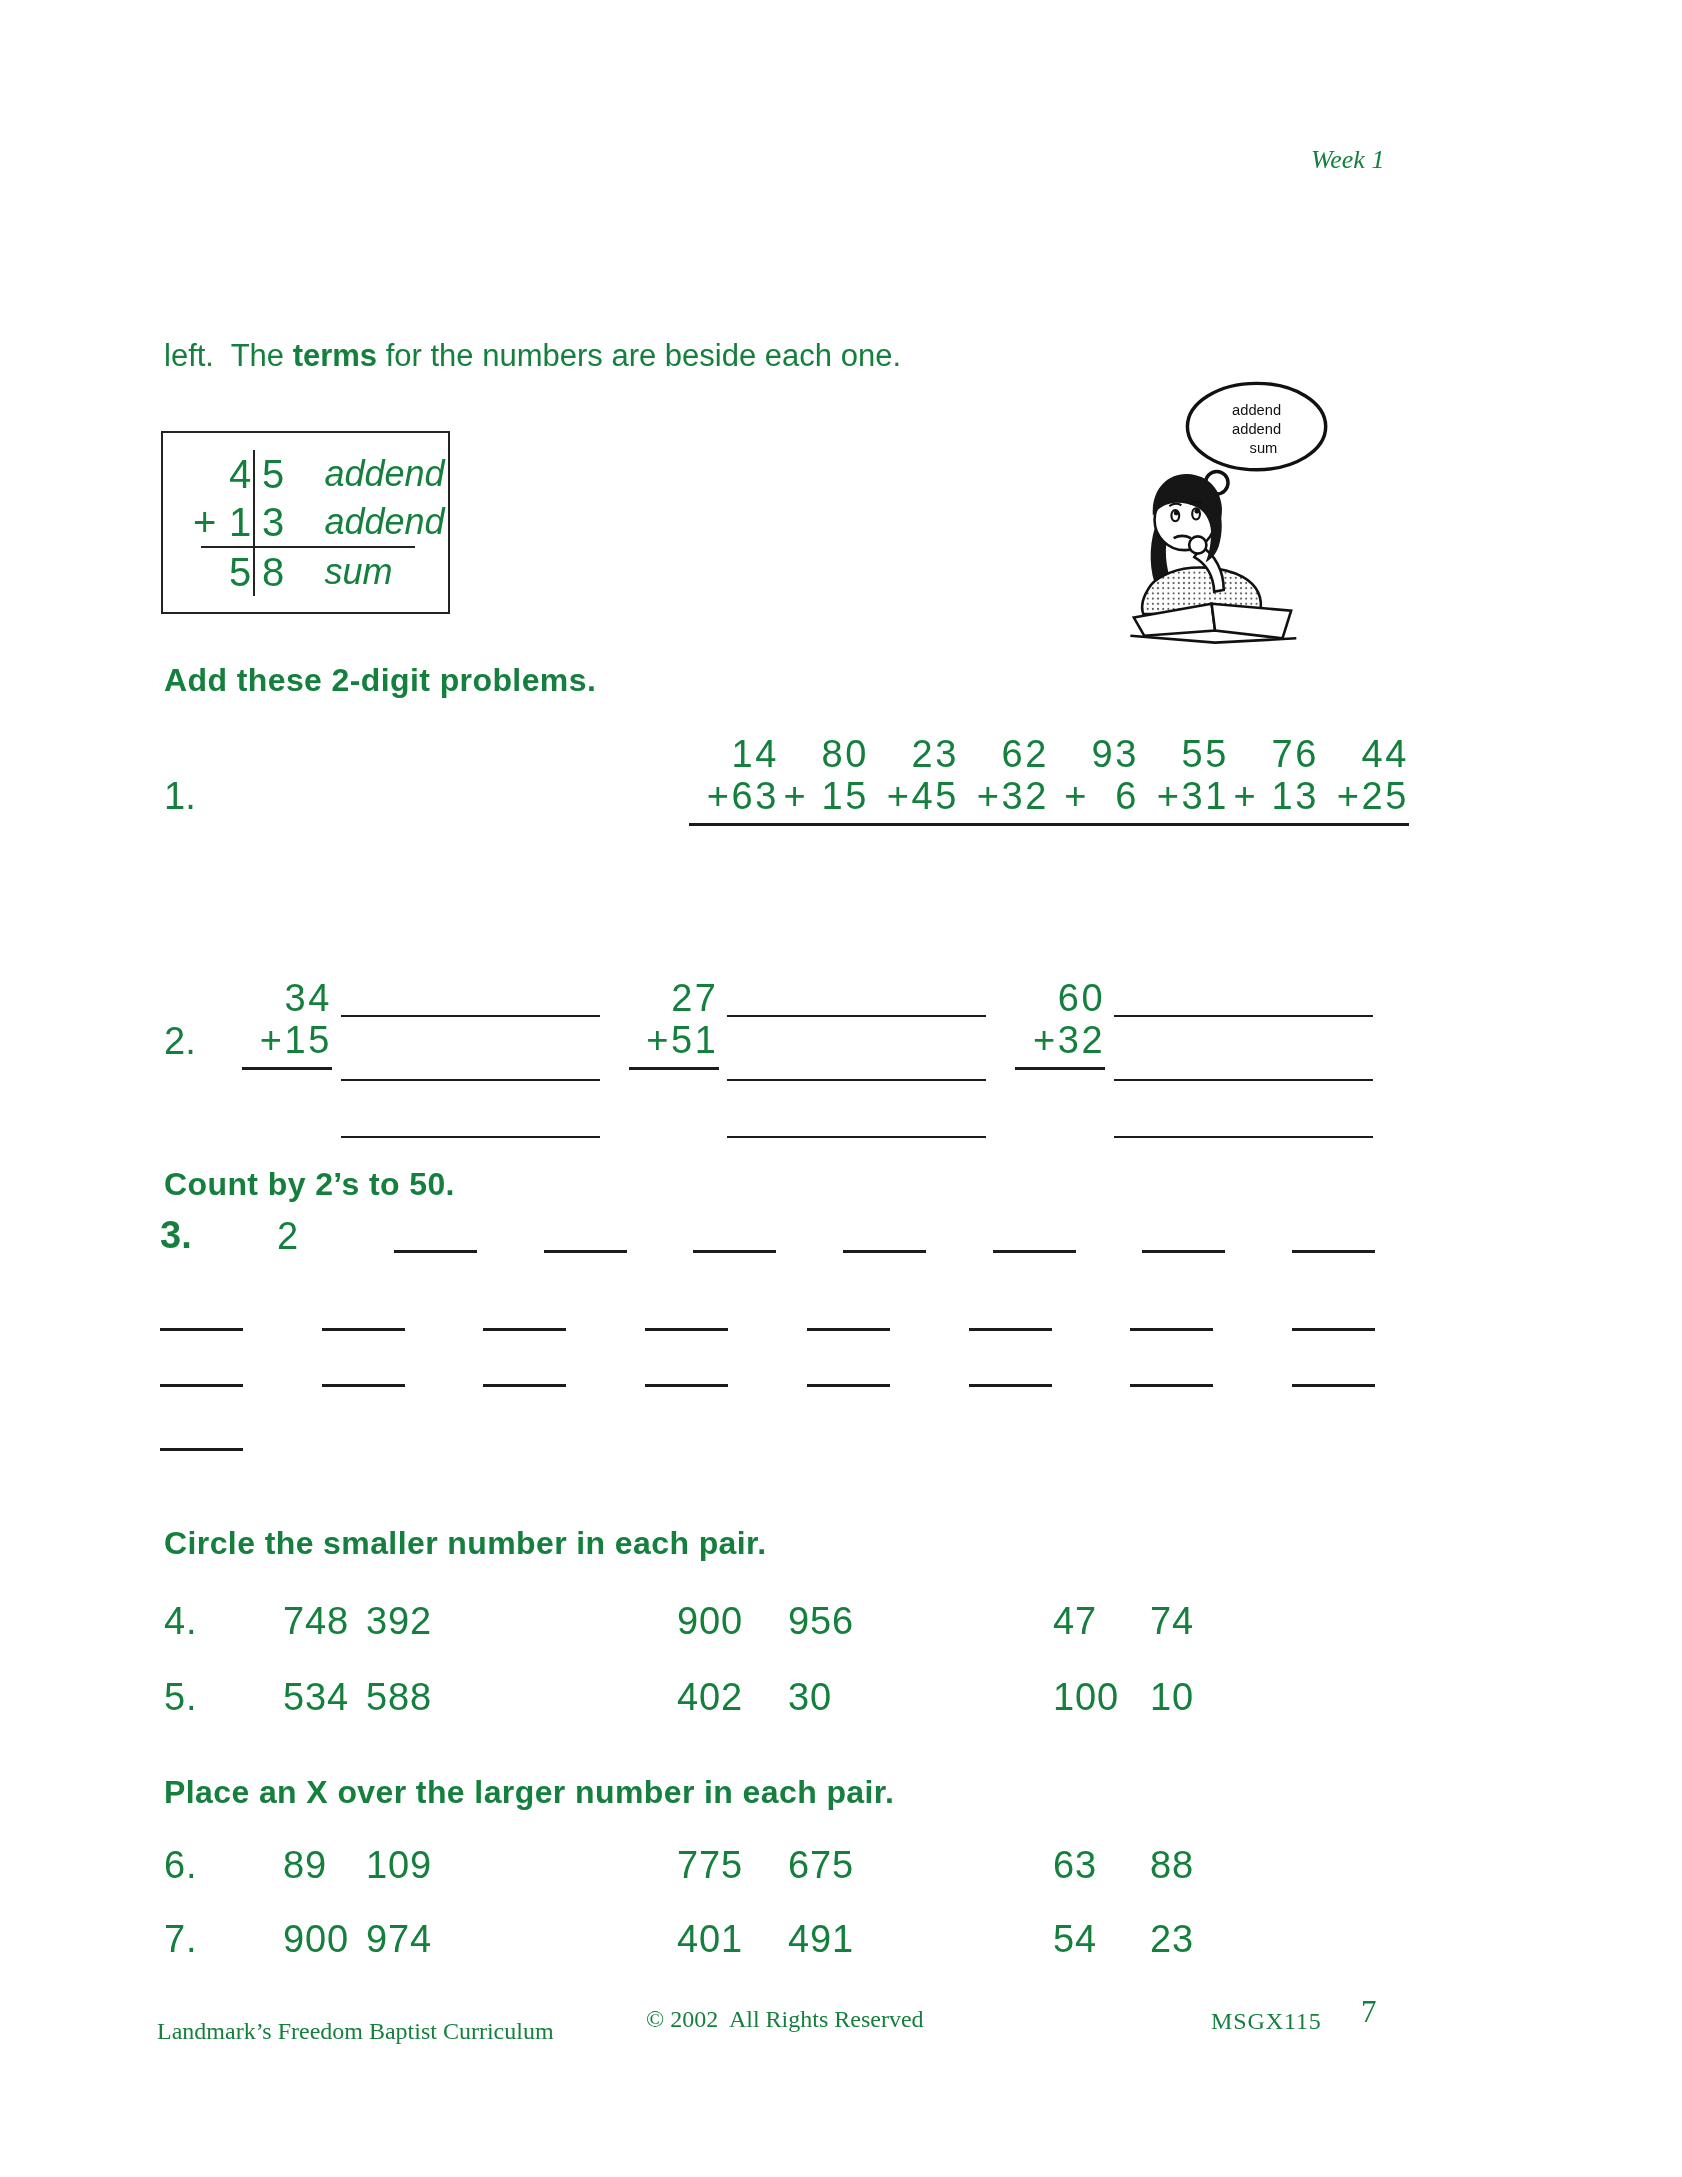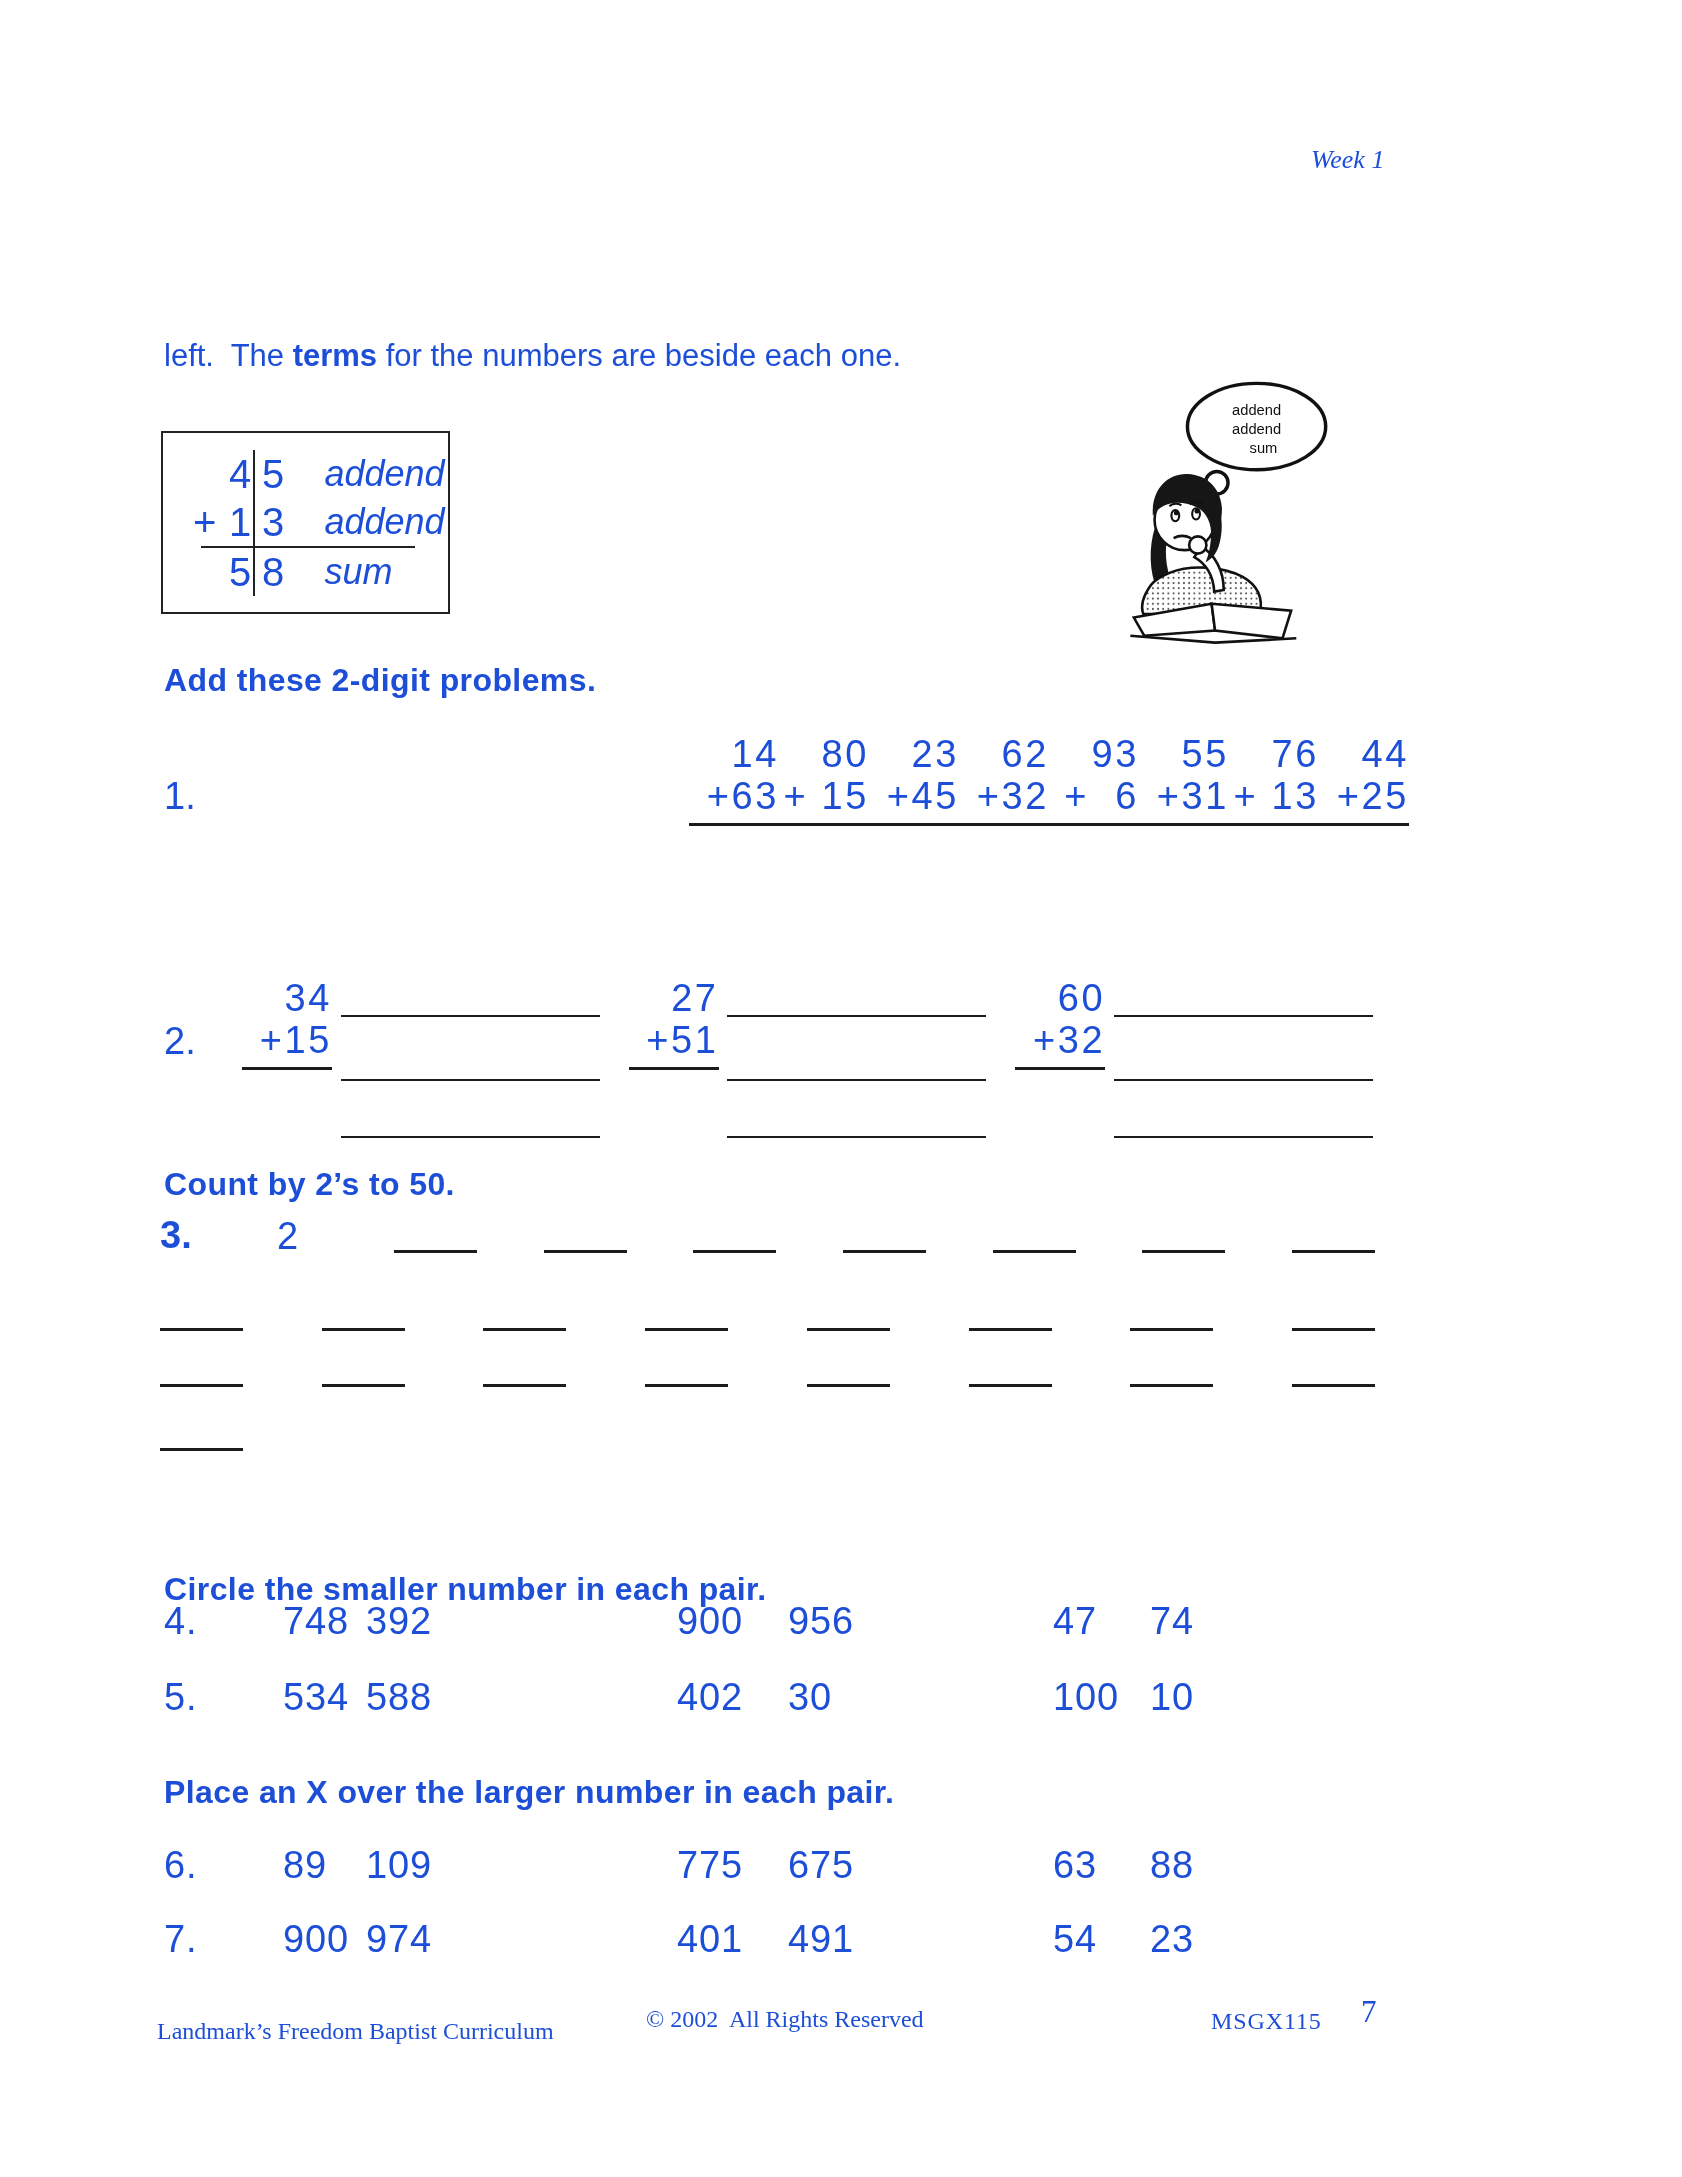--- a/index.html
+++ b/index.html
@@ -1,17 +1,17 @@
 <!DOCTYPE html>
 <html style="font-size:14px"><head>
 <meta charset="utf-8">
 <style>
   html,body{margin:0;padding:0;background:#fff;}
   .page{position:relative;width:1628px;height:2177px;background:#ffffff;
-        font-family:"Liberation Sans",sans-serif;color:#1d4ed8;overflow:hidden;}
+        font-family:"Liberation Sans",sans-serif;color:#15803d;overflow:hidden;}
 
   .week{position:absolute;left:1311px;top:145px;
         font-family:"Liberation Serif",serif;font-style:italic;font-size:26px;}
 
   .title{position:absolute;left:164px;top:252px;width:1237px;text-align:center;
          font-weight:bold;font-size:36px;}
 
   .intro{position:absolute;left:164px;top:332px;font-size:31px;line-height:48px;}
   .intro-line{white-space:pre;}
   .b{font-weight:bold;}
@@ -27,21 +27,21 @@
   .ex-label{margin-left:22.5px;font-style:italic;font-size:36px;letter-spacing:0;}
   .sum-rule{margin-left:38px;width:214px;border-top:2.6px solid #232323;height:0;}
 
   .cartoon{position:absolute;left:1120px;top:379px;}
   .bt{font-family:"Liberation Sans",sans-serif;font-size:17px;fill:#111;}
 
   .h{position:absolute;left:164px;font-size:32px;font-weight:bold;letter-spacing:0.4px;}
   .h-add{top:662px;}
   .h-terms{top:904px;}
   .h-count{top:1166px;}
-  .h-circle{top:1525px;margin-top:46px;}
+  .h-circle{top:1525px;}
   .h-x{top:1774px;}
 
   
   .prob-row1{position:absolute;left:164px;top:733px;width:1245px;display:flex;}
   .prob-row1 .item-number{width:83px;font-size:38px;margin-top:42px;}
   .probs{flex:1;display:flex;justify-content:flex-end;}
   .vprob{width:90px;text-align:right;font-size:38px;line-height:42px;
          letter-spacing:2.6px;white-space:pre;}
   .vprob span{display:block;white-space:pre;}
   .under{border-top:3.5px solid #1c1c1c;margin-top:6px;height:0;}

